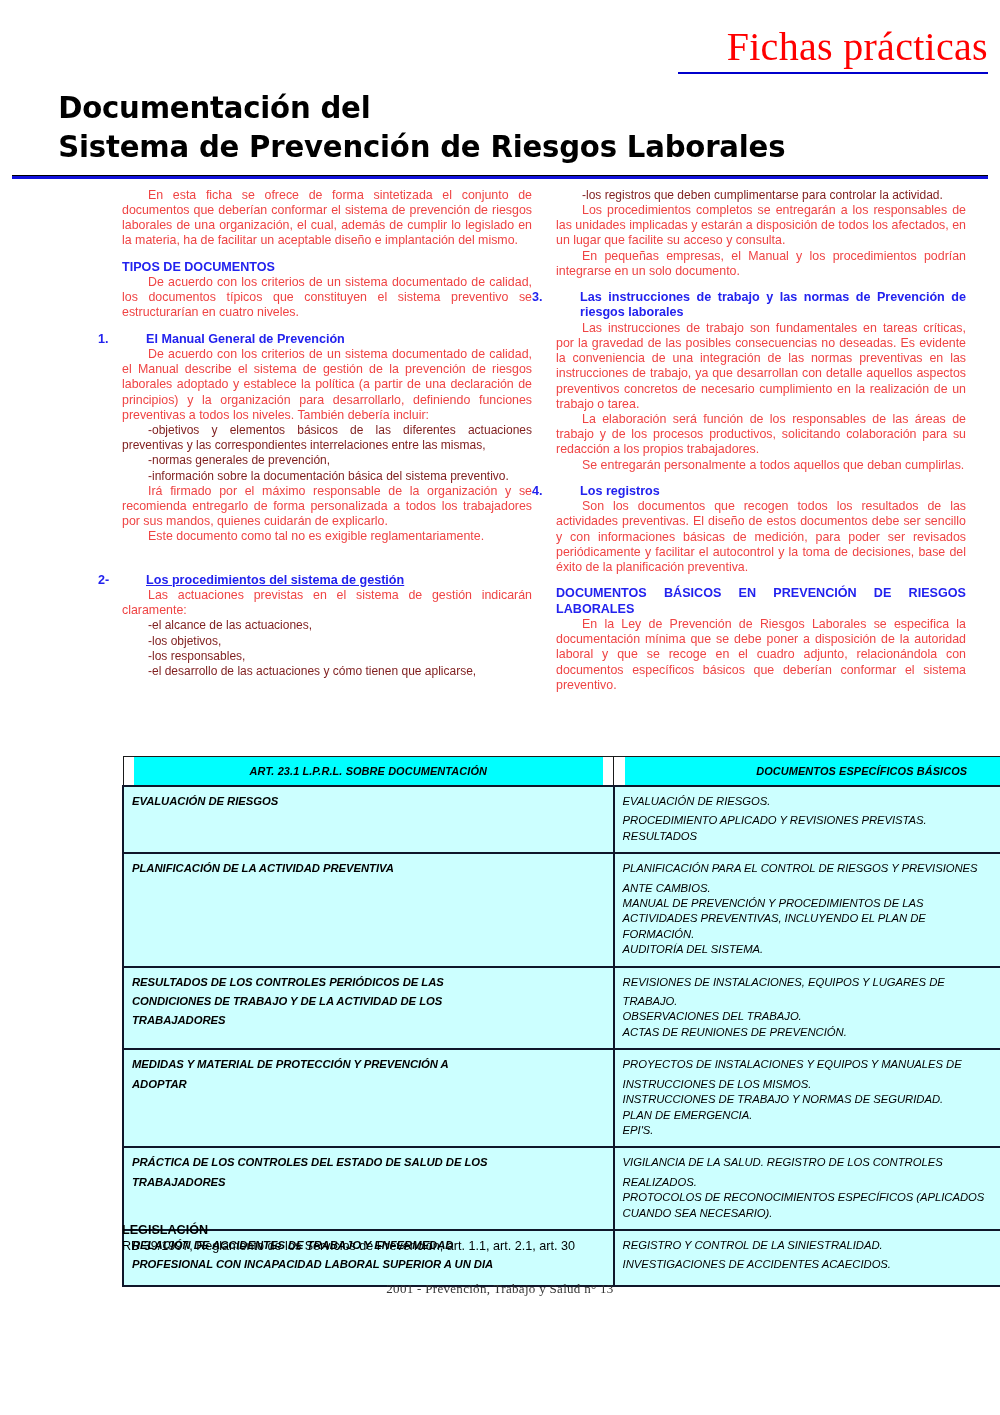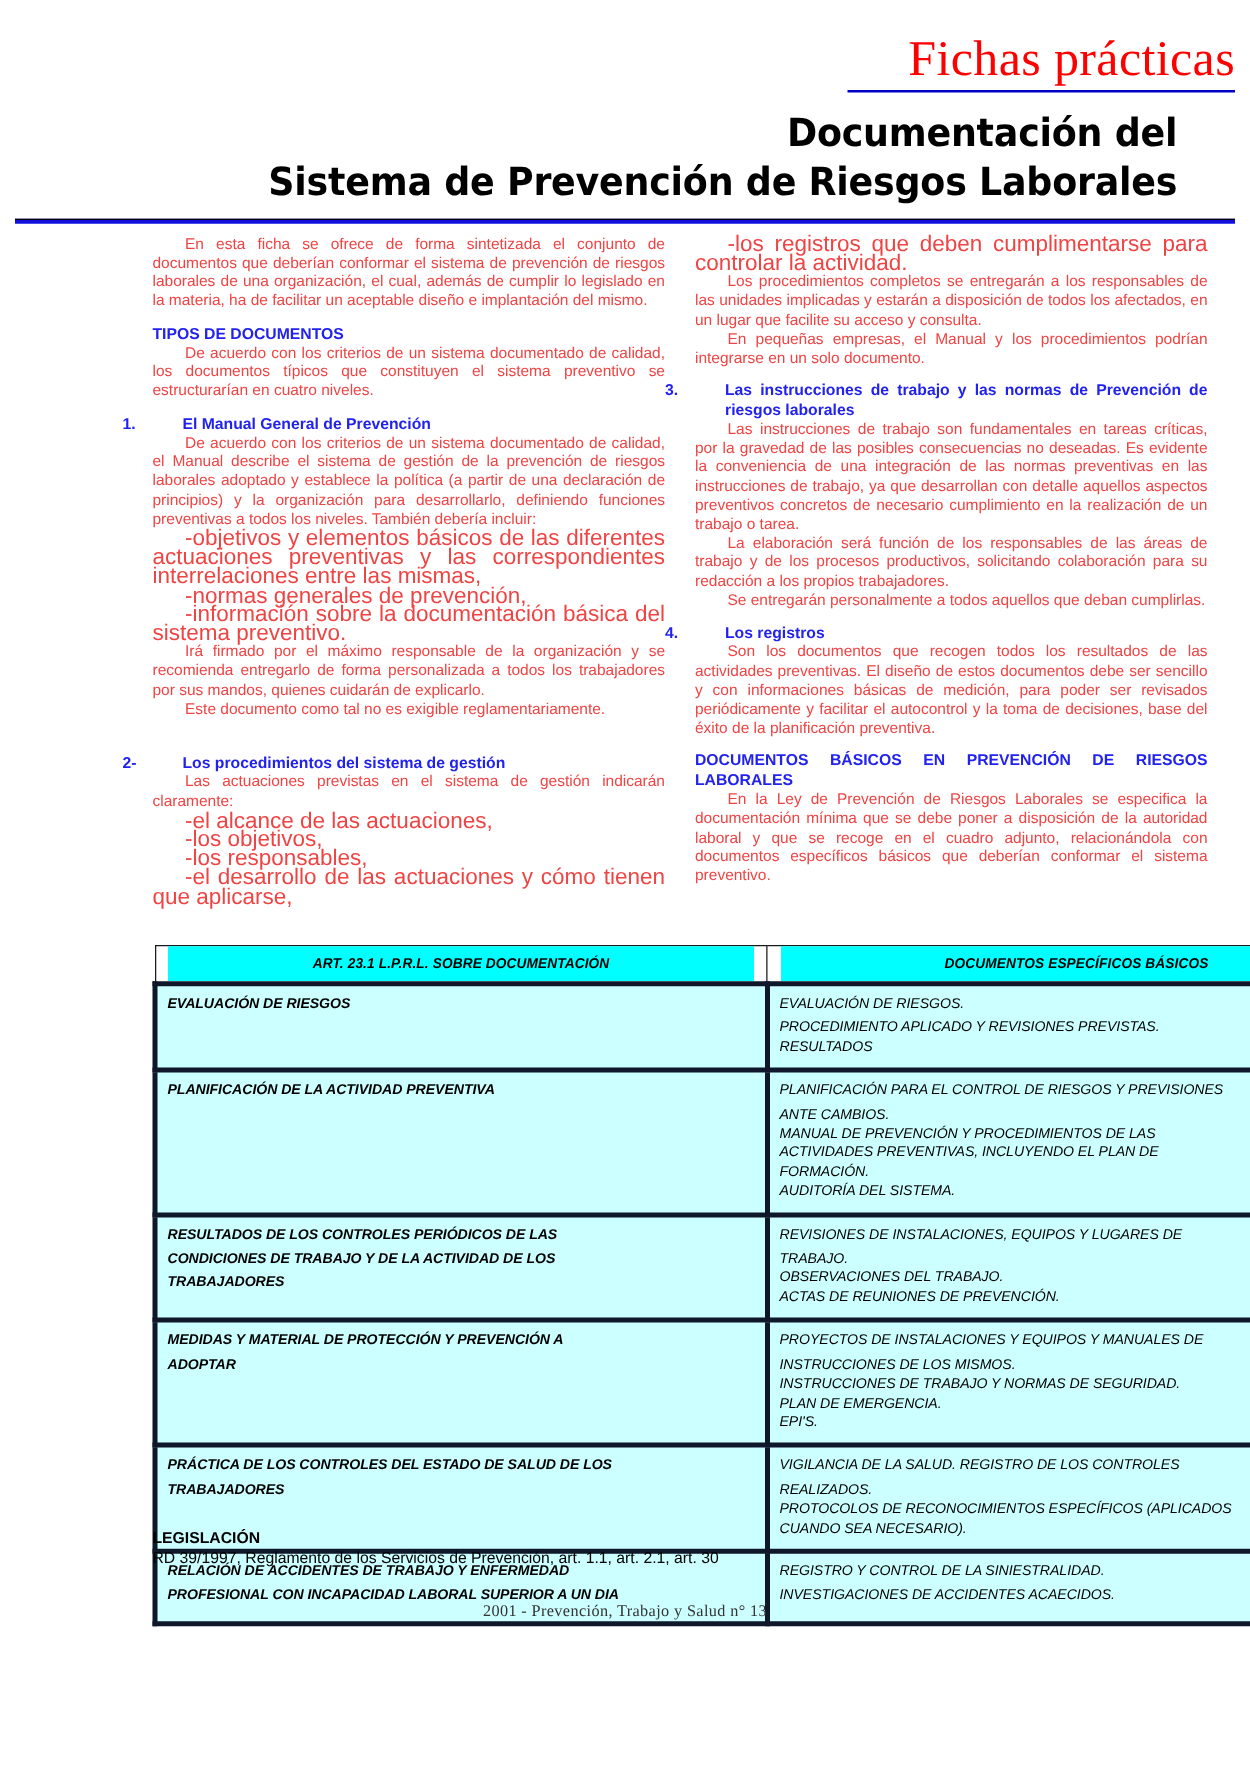--- a/index.html
+++ b/index.html
@@ -33,21 +33,21 @@
   }
   .masthead-rule {
     margin: 4px 0 0 auto;
     width: 310px;
     height: 2px;
     background: #0000cc;
   }
 
   
   .doc-title {
-    text-align: right;
+    text-align: left;
     margin-top: 14px;
     padding: 0 30px;
   }
   .doc-title-line {
     font-family: "DejaVu Sans", "Liberation Sans", sans-serif;
     font-weight: bold;
     font-size: 31px;
     line-height: 1.27;
     letter-spacing: -0.2px;
     color: #000000;
@@ -76,35 +76,35 @@
     margin: 0;
     font-size: 12.4px;
     line-height: 15.2px;
     text-align: justify;
     text-justify: inter-word;
     color: #ef4444;
     text-indent: 26px;
   }
   p.dash-item {
     margin: 0;
-    font-size: 18px;
+    font-size: 12px;
     line-height: 15.2px;
     text-align: justify;
-    color: #ef4444;
+    color: #7f1d1d;
     text-indent: 26px;
   }
   h3.sec-head {
     margin: 11px 0 0 0;
     font-size: 12.6px;
     line-height: 15.4px;
     font-weight: bold;
     color: #2222ee;
     text-align: justify;
   }
-  h3.sec-head.tight { margin-top: 9px; }
+  h3.sec-head.tight { margin-top: 9px; text-decoration: underline; }
   h3.sec-head .num {
     display: inline-block;
     width: 24px;
   }
   h3.sec-head.hang {
     padding-left: 24px;
     text-indent: -24px;
   }
   .spacer-md { height: 19px; }
 
@@ -129,21 +129,21 @@
     font-size: 11.4px;
     font-weight: bold;
     font-style: italic;
     text-align: center;
     padding: 8px 6px;
     letter-spacing: 0.1px;
     transform: scaleX(0.96);
   }
   table.doc-table td {
     background: #ccffff;
-    border: 4px solid #0f172a;
+    border: 2px solid #0f172a;
     vertical-align: top;
     padding: 7px 0 8px 8px;
     font-size: 11.3px;
     line-height: 15.4px;
     font-style: italic;
   }
   table.doc-table td.left-cell {
     font-weight: bold;
     letter-spacing: -0.1px;
   }

